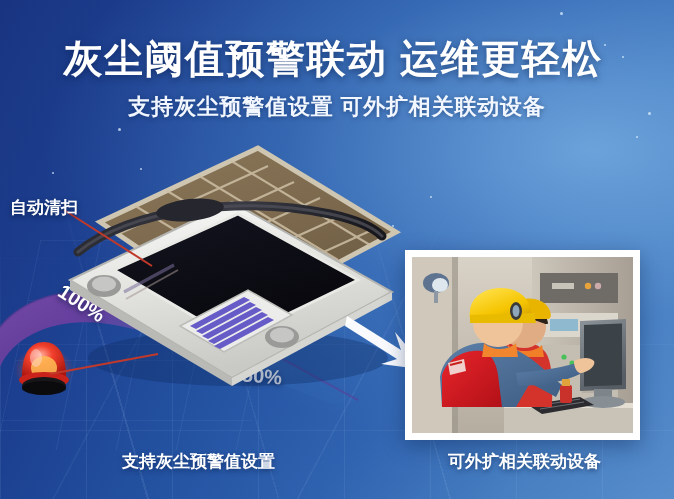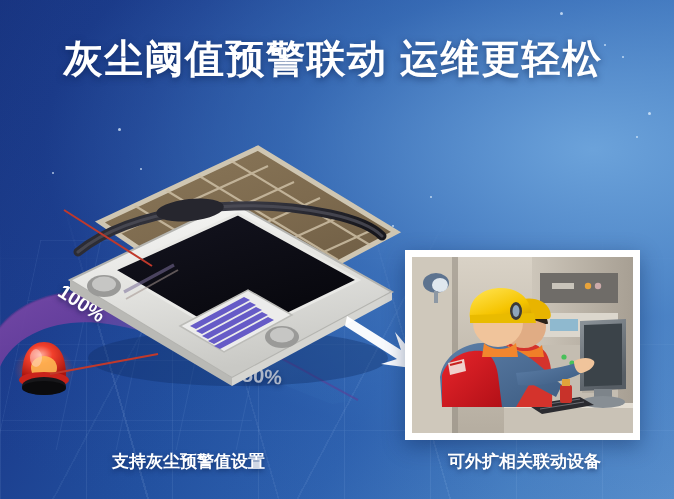--- a/index.html
+++ b/index.html
@@ -69,21 +69,21 @@
   .arrow{position:absolute;left:345px;top:312px;width:85px;height:66px;}
   
   .photo-card{
     position:absolute;left:405px;top:250px;width:235px;height:190px;
     background:#ffffff;padding:7px;box-shadow:0 6px 20px rgba(5,25,70,.38);
   }
   .photo{position:relative;width:100%;height:100%;overflow:hidden;background:#b9b0a4;}
   
   .cap{position:absolute;color:#ffffff;font-size:17px;font-weight:bold;
        text-shadow:0 2px 5px rgba(0,20,60,.5);white-space:nowrap;}
-  .cap-left{left:112px;top:450px;text-align:center;}
+  .cap-left{left:122px;top:450px;text-align:center;}
   .cap-right{left:448px;top:450px;}
 </style>
 </head>
 <body>
 
 <div id="stage">
 
   <div class="bg-layer bg-grid"></div>
   <div class="bg-layer bg-diag"></div>
   <div class="bg-hex"></div>
@@ -92,20 +92,21 @@
   <div class="sparkle" style="left:52px;top:172px;width:2px;height:2px;"></div>
   <div class="sparkle" style="left:560px;top:12px;width:3px;height:3px;"></div>
   <div class="sparkle" style="left:604px;top:44px;width:2px;height:2px;"></div>
   <div class="sparkle" style="left:622px;top:56px;width:2px;height:2px;"></div>
   <div class="sparkle" style="left:648px;top:112px;width:3px;height:3px;"></div>
   <div class="sparkle" style="left:636px;top:136px;width:2px;height:2px;"></div>
   <div class="sparkle" style="left:430px;top:196px;width:2px;height:2px;"></div>
   <div class="sparkle" style="left:392px;top:225px;width:2px;height:2px;"></div>
 
   <div class="title">灰尘阈值预警联动 运维更轻松</div>
+  <div class="subtitle">支持灰尘预警值设置 可外扩相关联动设备</div>
 
   <svg class="gauge" viewBox="0 0 400 145">
     <defs>
       <linearGradient id="arcGrad" x1="0" y1="0" x2="1" y2="0.55">
         <stop offset="0%" stop-color="#7a4aa8" stop-opacity="0.95"></stop>
         <stop offset="30%" stop-color="#6b3f9e" stop-opacity="0.92"></stop>
         <stop offset="62%" stop-color="#4a5fae" stop-opacity="0.78"></stop>
         <stop offset="86%" stop-color="#3a6ab4" stop-opacity="0.48"></stop>
         <stop offset="100%" stop-color="#3a77bd" stop-opacity="0.12"></stop>
       </linearGradient>
@@ -243,20 +244,21 @@
 
     <g opacity="0.55">
       <path d="M62,152 L112,125" stroke="#7b6f9a" stroke-width="3.2"></path>
       <path d="M64,159 L116,130" stroke="#a3948f" stroke-width="2"></path>
     </g>
   </svg>
 
   <svg style="position:absolute;left:60px;top:206px;width:130px;height:72px;" viewBox="0 0 130 72">
     <line x1="4" y1="4" x2="92" y2="60" stroke="#c0392b" stroke-width="2"></line>
   </svg>
+  <div class="anno-sweep">自动清扫</div>
 
   <svg class="beacon" viewBox="0 0 72 72">
     <defs>
       <radialGradient id="domeGrad" cx="0.42" cy="0.38" r="0.72">
         <stop offset="0%" stop-color="#ffb0a0"></stop>
         <stop offset="38%" stop-color="#f2402c"></stop>
         <stop offset="100%" stop-color="#a8150e"></stop>
       </radialGradient>
       <radialGradient id="glowGrad" cx="0.5" cy="0.5" r="0.5">
         <stop offset="0%" stop-color="#ffd27a" stop-opacity="0.95"></stop>

